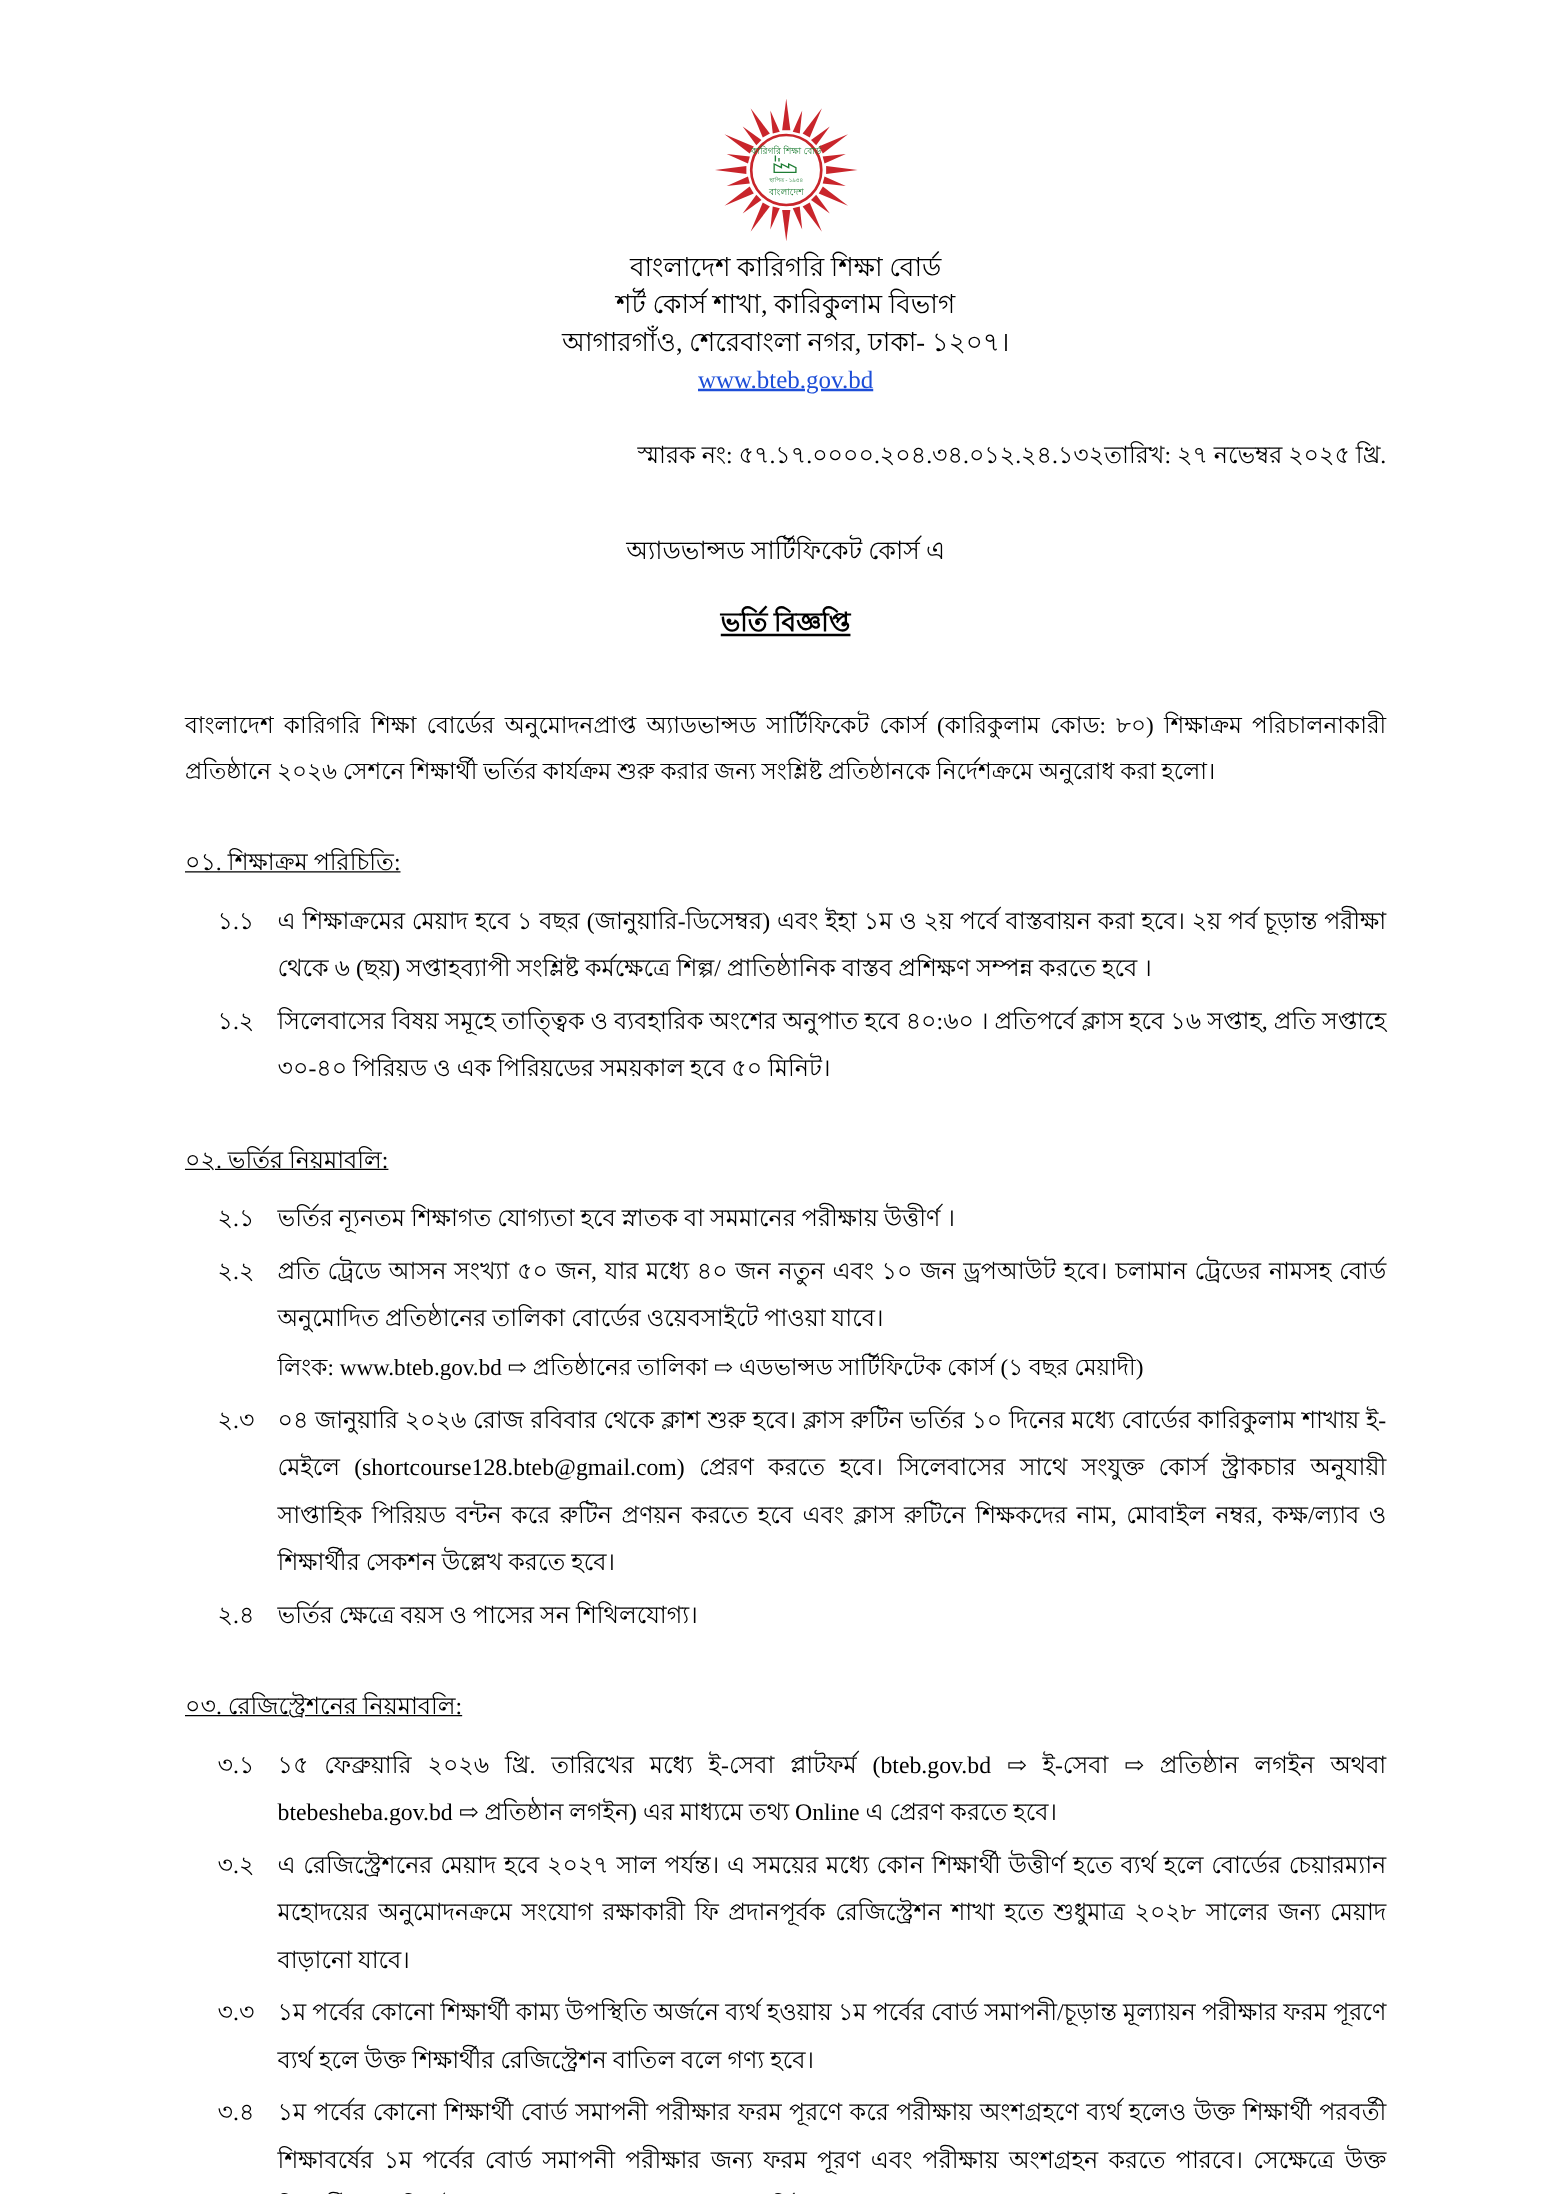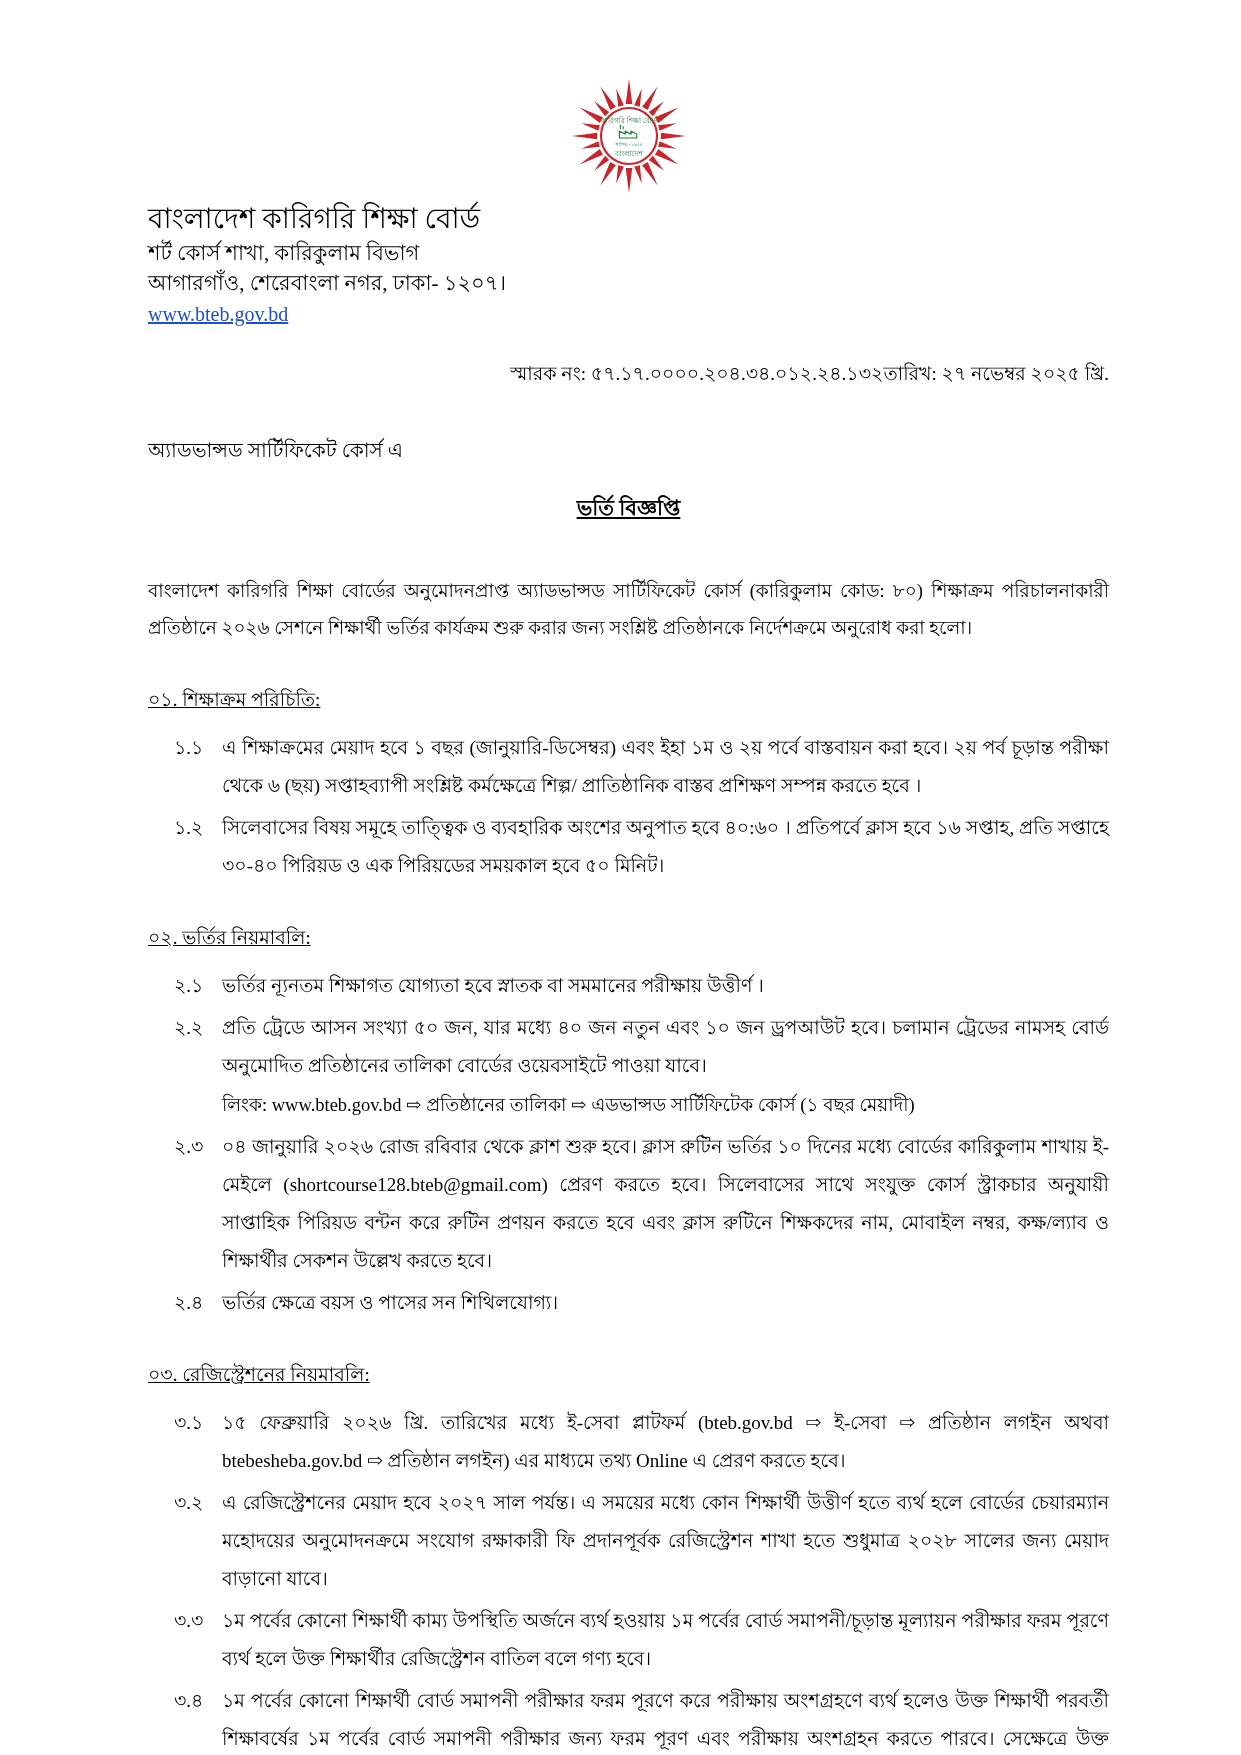--- a/index.html
+++ b/index.html
@@ -14,36 +14,36 @@
     color: #000000;
     position: relative;
   }
   .page {
     box-sizing: border-box;
     width: 1241px;
     min-height: 1755px;
     padding: 78px 132px 40px 148px;
   }
   
-  .letterhead { }
+  .letterhead { text-align: center; }
   .logo-wrap { display: flex; justify-content: center; margin-bottom: 6px; }
   .logo-svg { width: 116px; height: 116px; display: block; }
-  .org-name   { font-size: 28px; line-height: 1.35; }
+  .org-name   { font-size: 21px; line-height: 1.35; }
   .dept-line  { font-size: 21px; line-height: 1.45; }
   .addr-line  { font-size: 21px; line-height: 1.45; }
   .website    { font-size: 20px; line-height: 1.5; color: #1d4ed8; display: inline-block; }
   
   .memo-row {
     display: flex;
     justify-content: flex-end;
     margin-top: 30px;
     font-size: 19px;
   }
   
-  .doc-title-1 { text-align: left; font-size: 20px; margin-top: 44px; }
+  .doc-title-1 { text-align: center; font-size: 20px; margin-top: 44px; }
   .doc-title-2 { text-align: center; font-size: 21px; font-weight: bold; text-decoration: underline; margin-top: 24px; }
   
   .intro {
     margin-top: 46px;
     font-size: 18.5px;
     line-height: 2.0;
     text-align: justify;
   }
   .section { margin-top: 38px; }
   .section-heading {

